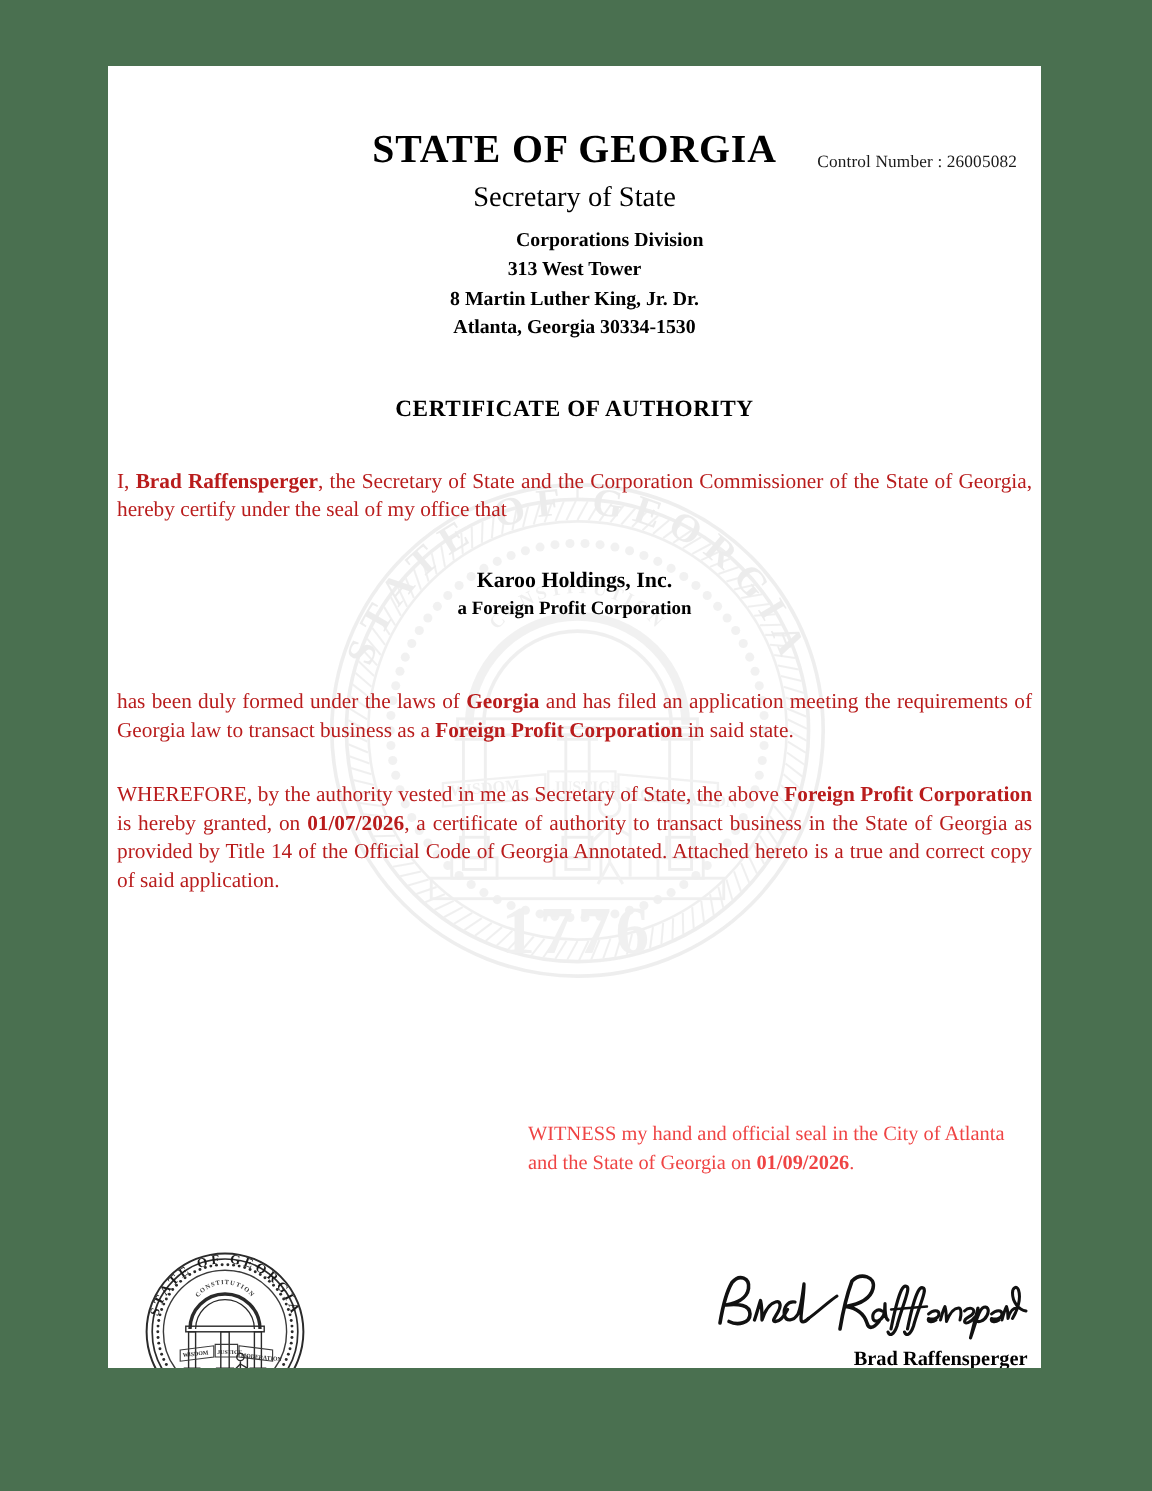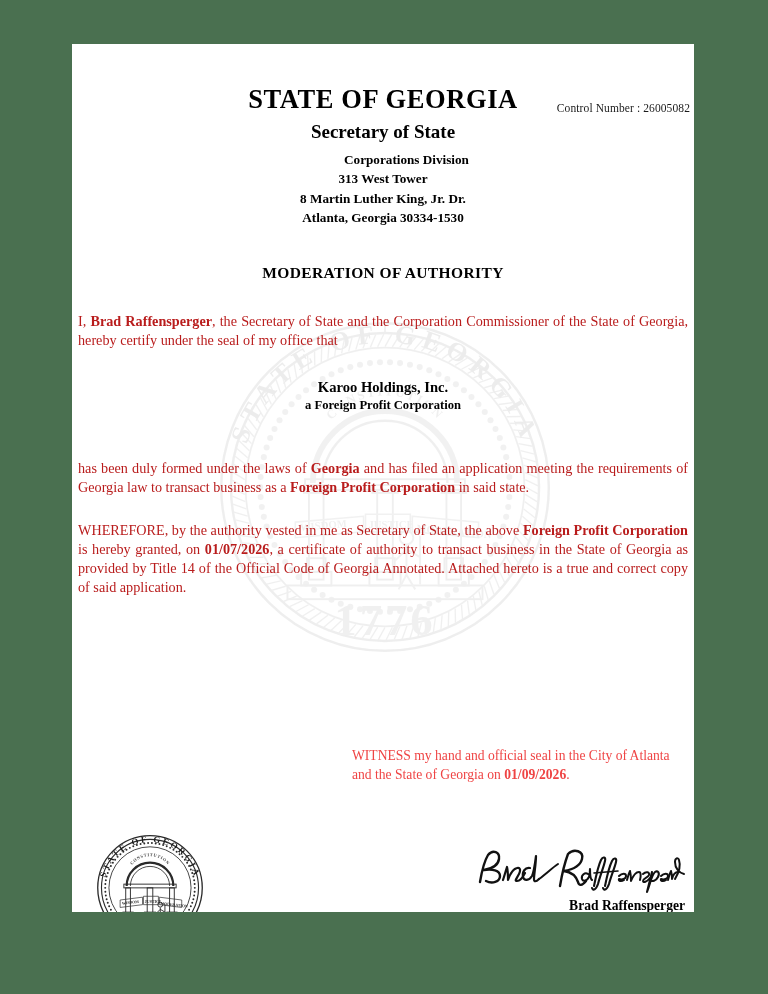--- a/index.html
+++ b/index.html
@@ -38,42 +38,42 @@
   .watermark svg { display: block; width: 100%; height: 100%; }
 
   
   .content {
     position: relative;
     z-index: 2;
   }
 
   .control-number {
     position: absolute;
-    right: 4px;
+    right: 16px;
     top: 16px;
     font-size: 11.5px;
     color: #1a1a1a;
     letter-spacing: 0.1px;
     white-space: nowrap;
   }
 
   .hdr {
     text-align: center;
     color: #000;
   }
   .hdr-title {
     font-size: 26.5px;
     font-weight: bold;
     letter-spacing: 0.6px;
     margin-top: 42px;
     line-height: 1.05;
   }
   .hdr-sub {
     font-size: 19px;
-    font-weight: bold;
+    font-weight: normal;
     margin-top: 8px;
     line-height: 1.1;
   }
   .hdr-line {
     font-size: 13.2px;
     font-weight: bold;
     line-height: 1.47;
   }
   .hdr-line.first { margin-top: 7px; padding-left: 47px; }
 
@@ -441,21 +441,21 @@
 
     <div class="hdr">
       <div class="hdr-title">STATE OF GEORGIA</div>
       <div class="hdr-sub">Secretary of State</div>
       <div class="hdr-line first">Corporations Division</div>
       <div class="hdr-line">313 West Tower</div>
       <div class="hdr-line">8 Martin Luther King, Jr. Dr.</div>
       <div class="hdr-line">Atlanta, Georgia 30334-1530</div>
     </div>
 
-    <div class="cert-title">MODERATION OF AUTHORITY</div>
+    <div class="cert-title">CERTIFICATE OF AUTHORITY</div>
 
     <p class="body-text p-intro"><span>I, </span><b>Brad Raffensperger</b><span>, the Secretary of State and the Corporation Commissioner of the State of Georgia, hereby certify under the seal of my office that</span></p>
 
     <div class="entity-block">
       <div class="entity-name">Karoo Holdings, Inc.</div>
       <div class="entity-type">a Foreign Profit Corporation</div>
     </div>
     <div class="entity-gap"></div>
 
     <p class="body-text p-formed"><span>has been duly formed under the laws of </span><b>Georgia</b><span> and has filed an application meeting the requirements of Georgia law to transact business as a </span><b>Foreign Profit Corporation</b><span> in said state.</span></p>

